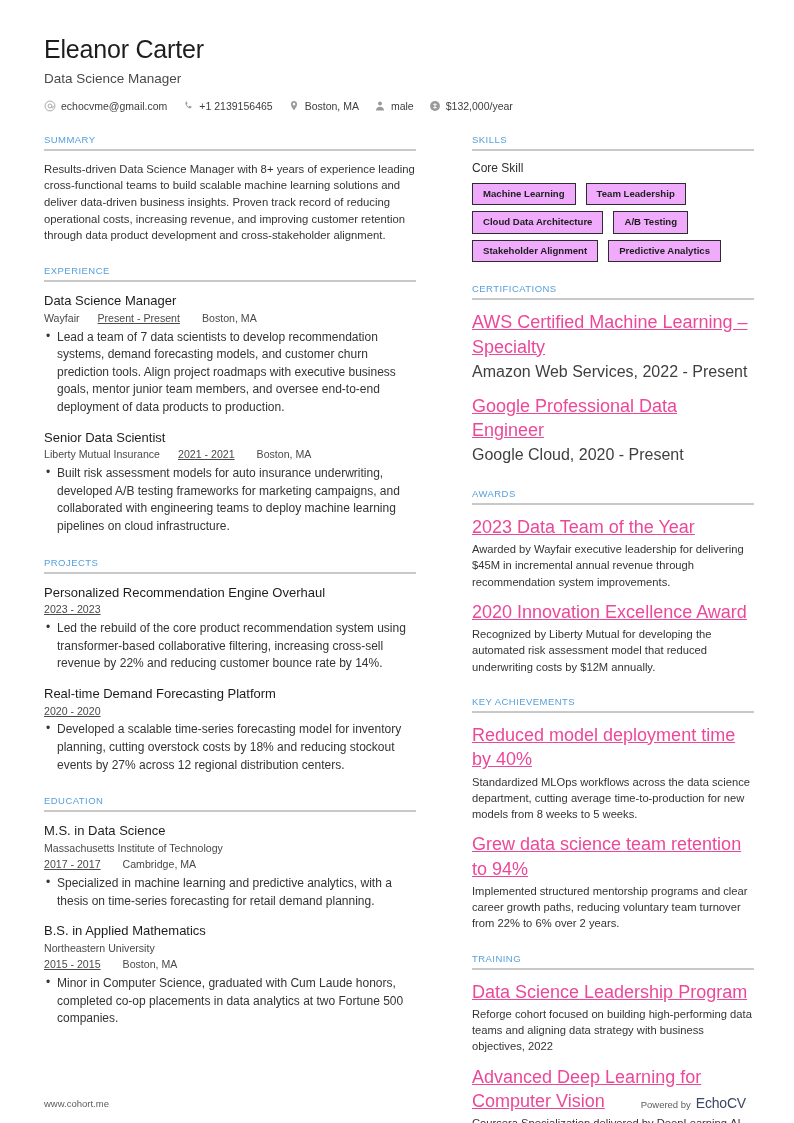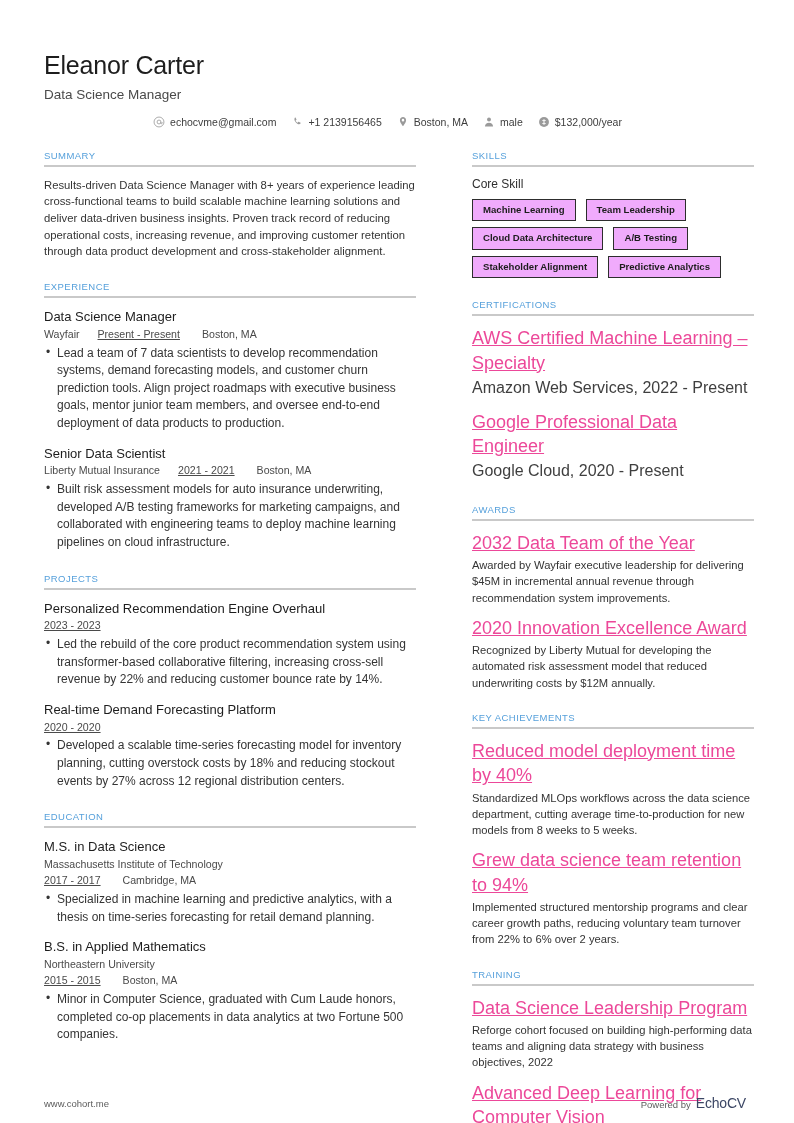--- a/index.html
+++ b/index.html
@@ -10,21 +10,21 @@
     background: #ffffff;
     font-family: "Liberation Sans", sans-serif;
     color: #2b2b2b;
     position: relative;
     overflow: hidden;
   }
   .page {
     position: relative;
     width: 790px;
     height: 1123px;
-    padding: 44px 44px 0 44px;
+    padding: 28px 44px 0 44px;
   }
 
   
   .header { margin-top: 6px; }
   .name {
     font-size: 25px;
     font-weight: 400;
     letter-spacing: -0.2px;
     color: #1d1d1d;
     line-height: 1.2;
@@ -37,21 +37,20 @@
     margin: 0 0 12px 0;
     line-height: 1.3;
   }
   .contact-row {
     display: flex;
     flex-wrap: wrap;
     align-items: center;
     gap: 0px;
     font-size: 10.5px;
     color: #3d3d3d;
-    justify-content: center;
   }
   .contact-item {
     display: flex;
     align-items: center;
     margin-right: 15px;
     white-space: nowrap;
   }
   .contact-item .ico {
     display: inline-flex;
     align-items: center;
@@ -398,21 +397,21 @@
         <div class="r-entry">
           <div class="r-title">Google Professional Data Engineer</div>
           <div class="r-sub">Google Cloud, 2020 - Present</div>
         </div>
       </div>
 
       <div class="section">
         <div class="section-head">AWARDS</div>
         <div class="section-rule"></div>
         <div class="r-entry">
-          <div class="r-title">2032 Data Team of the Year</div>
+          <div class="r-title">2023 Data Team of the Year</div>
           <div class="r-desc">Awarded by Wayfair executive leadership for delivering $45M in incremental annual revenue through recommendation system improvements.</div>
         </div>
         <div class="r-entry">
           <div class="r-title">2020 Innovation Excellence Award</div>
           <div class="r-desc">Recognized by Liberty Mutual for developing the automated risk assessment model that reduced underwriting costs by $12M annually.</div>
         </div>
       </div>
 
       <div class="section">
         <div class="section-head">KEY ACHIEVEMENTS</div>

